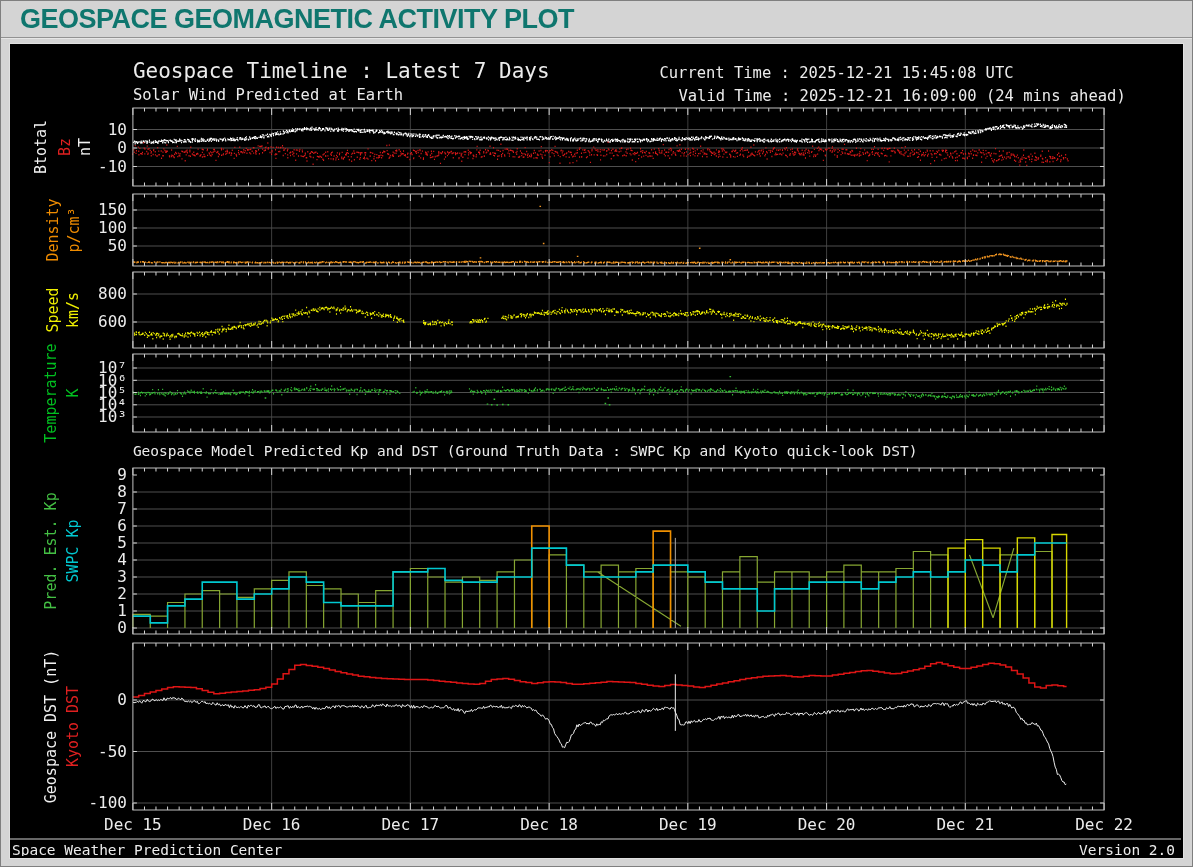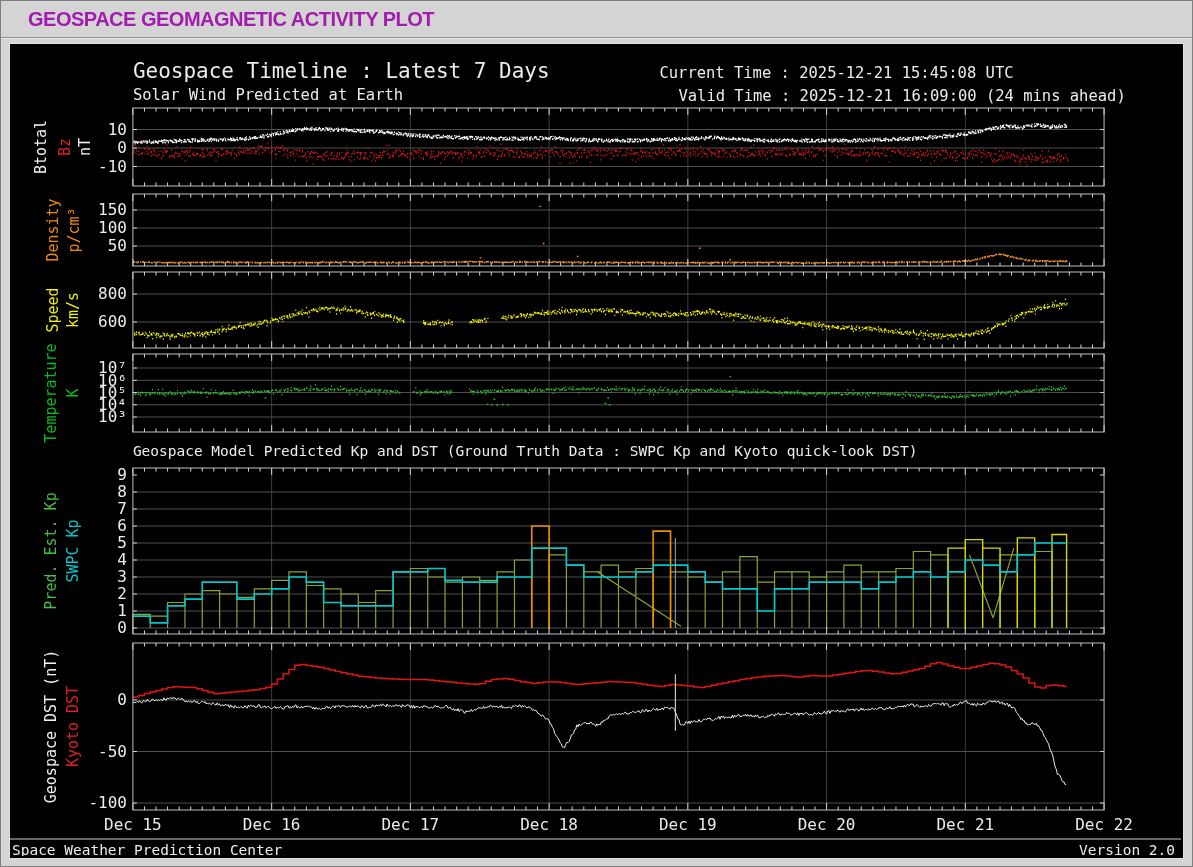--- a/index.html
+++ b/index.html
@@ -1,18 +1,18 @@
 <!DOCTYPE html>
 <html><head>
 <meta charset="utf-8">
 <style>
   html,body{margin:0;padding:0;background:#d4d4d4;}
   .page{position:relative;width:1191px;height:865px;background:#d4d4d4;border:1px solid #7f7f7f;overflow:hidden;font-family:"Liberation Sans",sans-serif;}
   .titlebar{height:36px;border-bottom:2px groove #e6e6e6;display:flex;align-items:center;}
-  .titlebar-text{margin-left:27px;font-size:20px;font-weight:bold;letter-spacing:-0.5px;color:#a21caf;}
+  .titlebar-text{margin-left:19px;font-size:27px;font-weight:bold;letter-spacing:-0.5px;color:#0f766e;}
   .plot-frame{position:absolute;left:8px;top:42px;width:1173px;height:814px;background:#000;border:1px solid #e0e0e0;}
   svg{display:block;}
   svg text{font-family:"DejaVu Sans Mono",monospace;}
   .t21{font-size:21px;} .t15{font-size:15.5px;} .t14{font-size:14.5px;}
 </style>
 </head>
 <body>
 
 <div class="page">
   <div class="titlebar">

